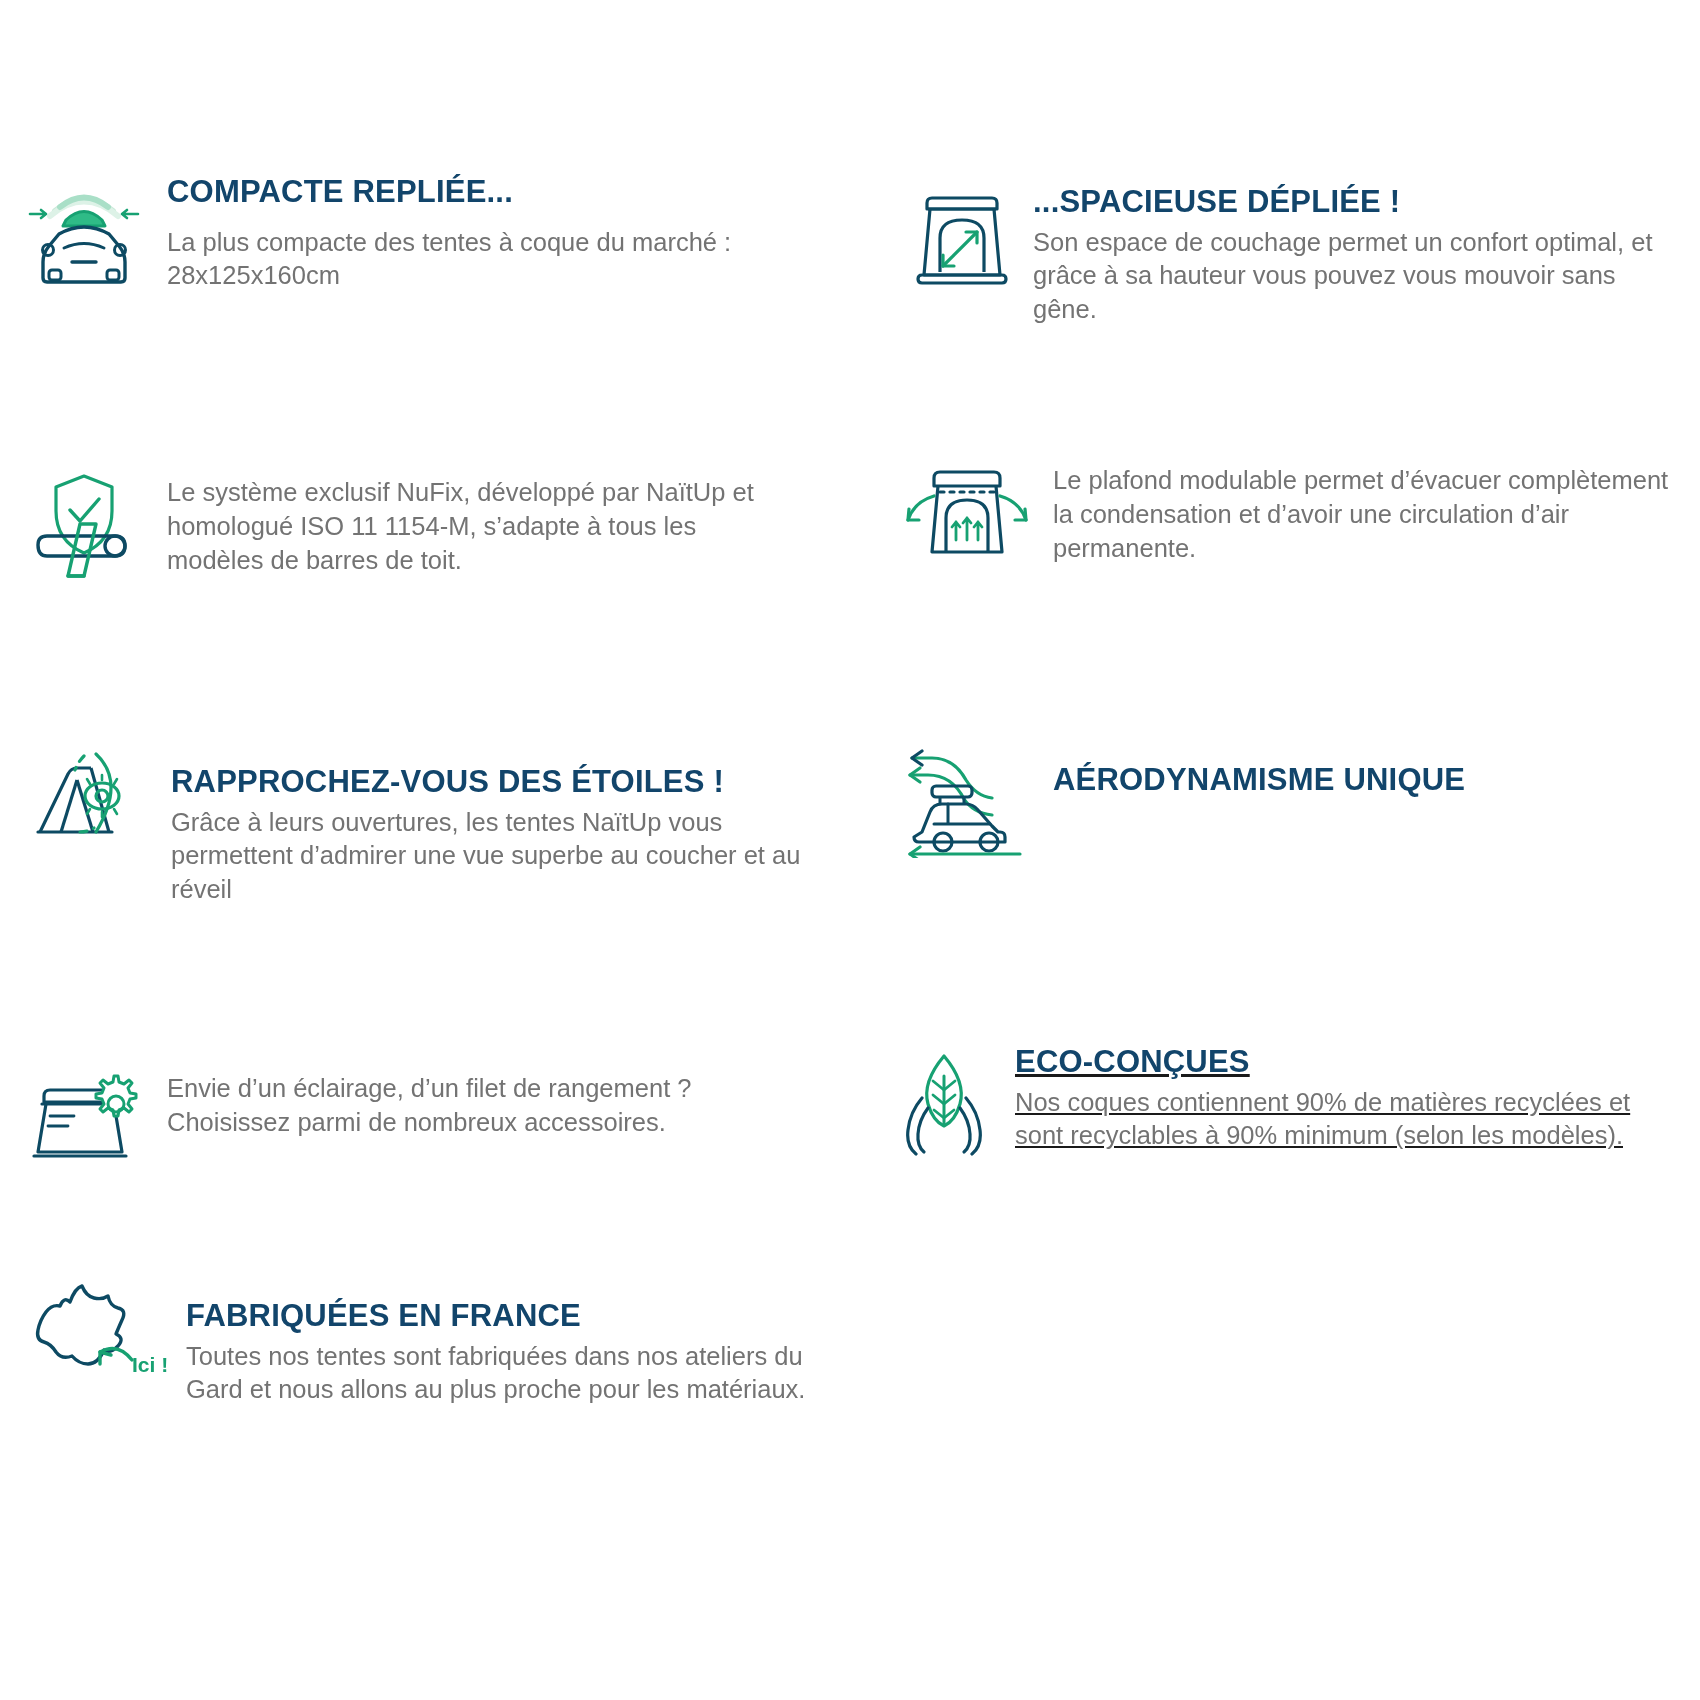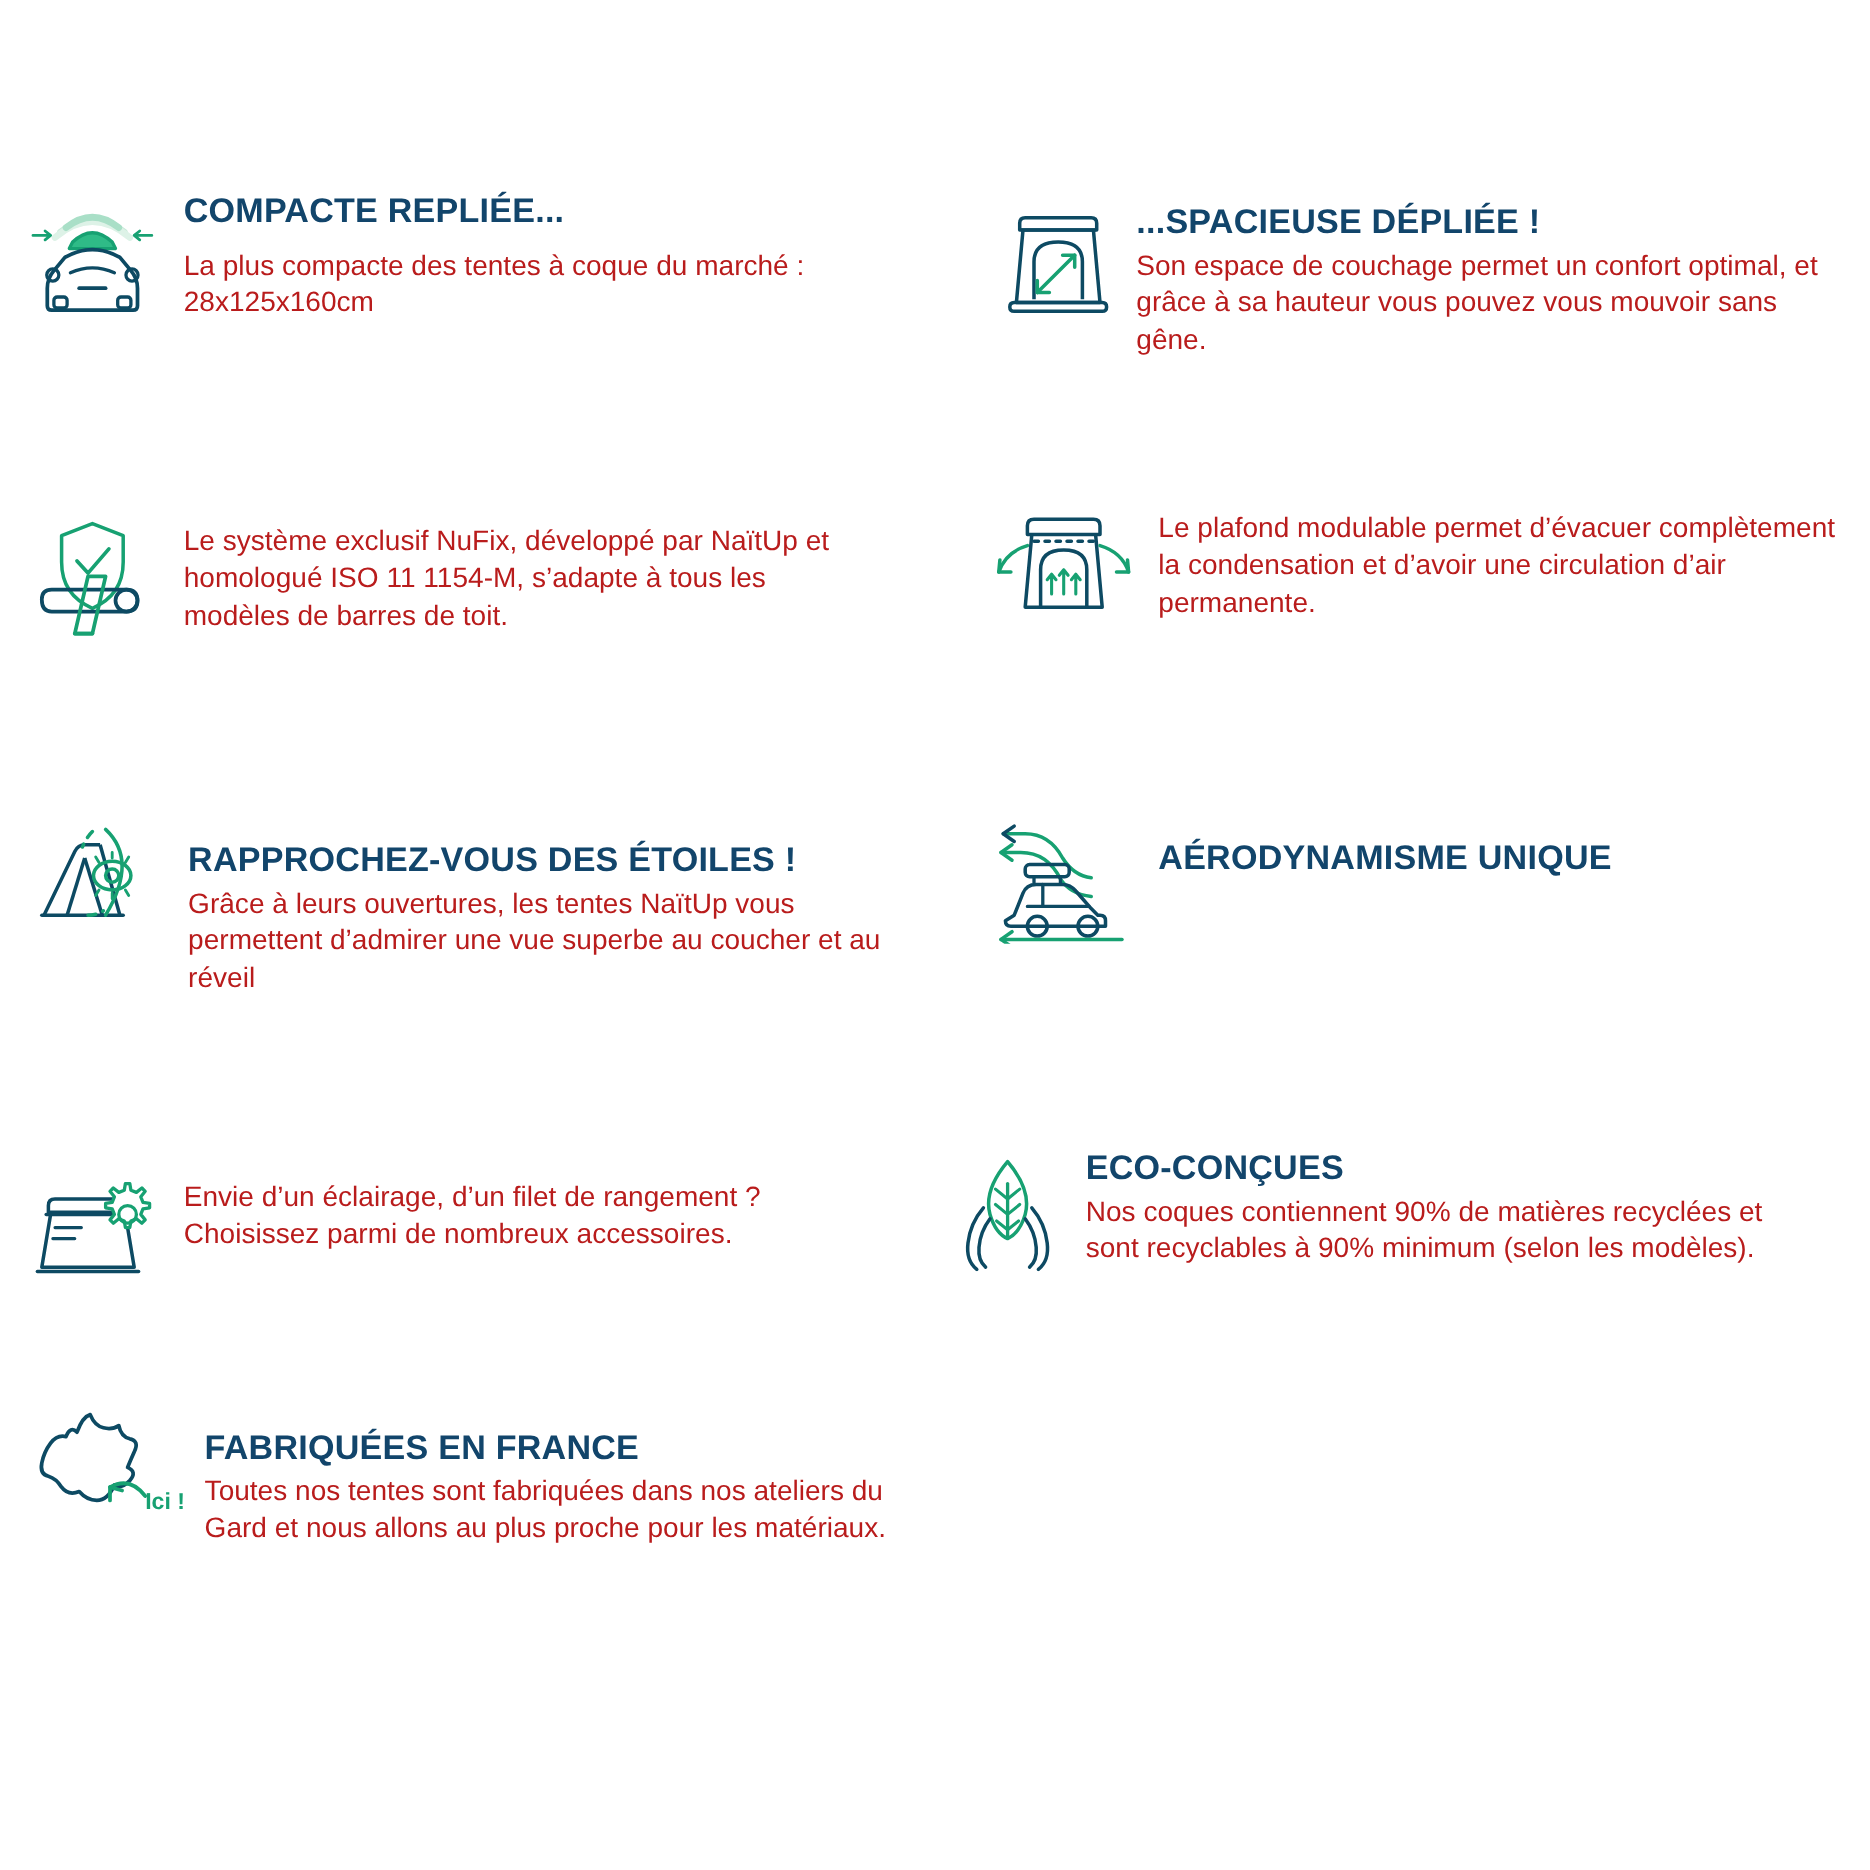--- a/index.html
+++ b/index.html
@@ -46,38 +46,38 @@
     letter-spacing: 0.2px;
     margin: 0 0 7px 0;
     line-height: 1.05;
     white-space: nowrap;
   }
 
   .feature-body {
     font-family: "Liberation Sans", sans-serif;
     font-size: 25.5px;
     font-weight: normal;
-    color: #b91c1c;
+    color: #737373;
     line-height: 1.33;
     margin: 0;
     white-space: pre-line;
   }
 
   
   .f-compacte   { left: 22px;  top: 176px;  width: 760px; }
   .f-nufix      { left: 22px;  top: 466px;  width: 760px; }
   .f-etoiles    { left: 22px;  top: 740px;  width: 790px; }
   .f-perso      { left: 22px;  top: 1062px; width: 760px; }
   .f-france     { left: 22px;  top: 1274px; width: 820px; }
 
   
   .f-spacieuse  { left: 910px; top: 186px;  width: 760px; }
   .f-ventil     { left: 900px; top: 454px;  width: 790px; }
   .f-aero       { left: 900px; top: 738px;  width: 790px; }
-  .f-eco        { left: 864px; top: 1046px; width: 790px; }
+  .f-eco        { left: 892px; top: 1046px; width: 790px; text-decoration: underline; }
 
   
   .gap-1 { margin-right: 20px; }
   .gap-2 { margin-right: 18px; }
   .gap-3 { margin-right: 14px; }
   .pad-top-sm { padding-top: 10px; }
   .pad-top-md { padding-top: 26px; }
 </style>
 </head>
 <body>

